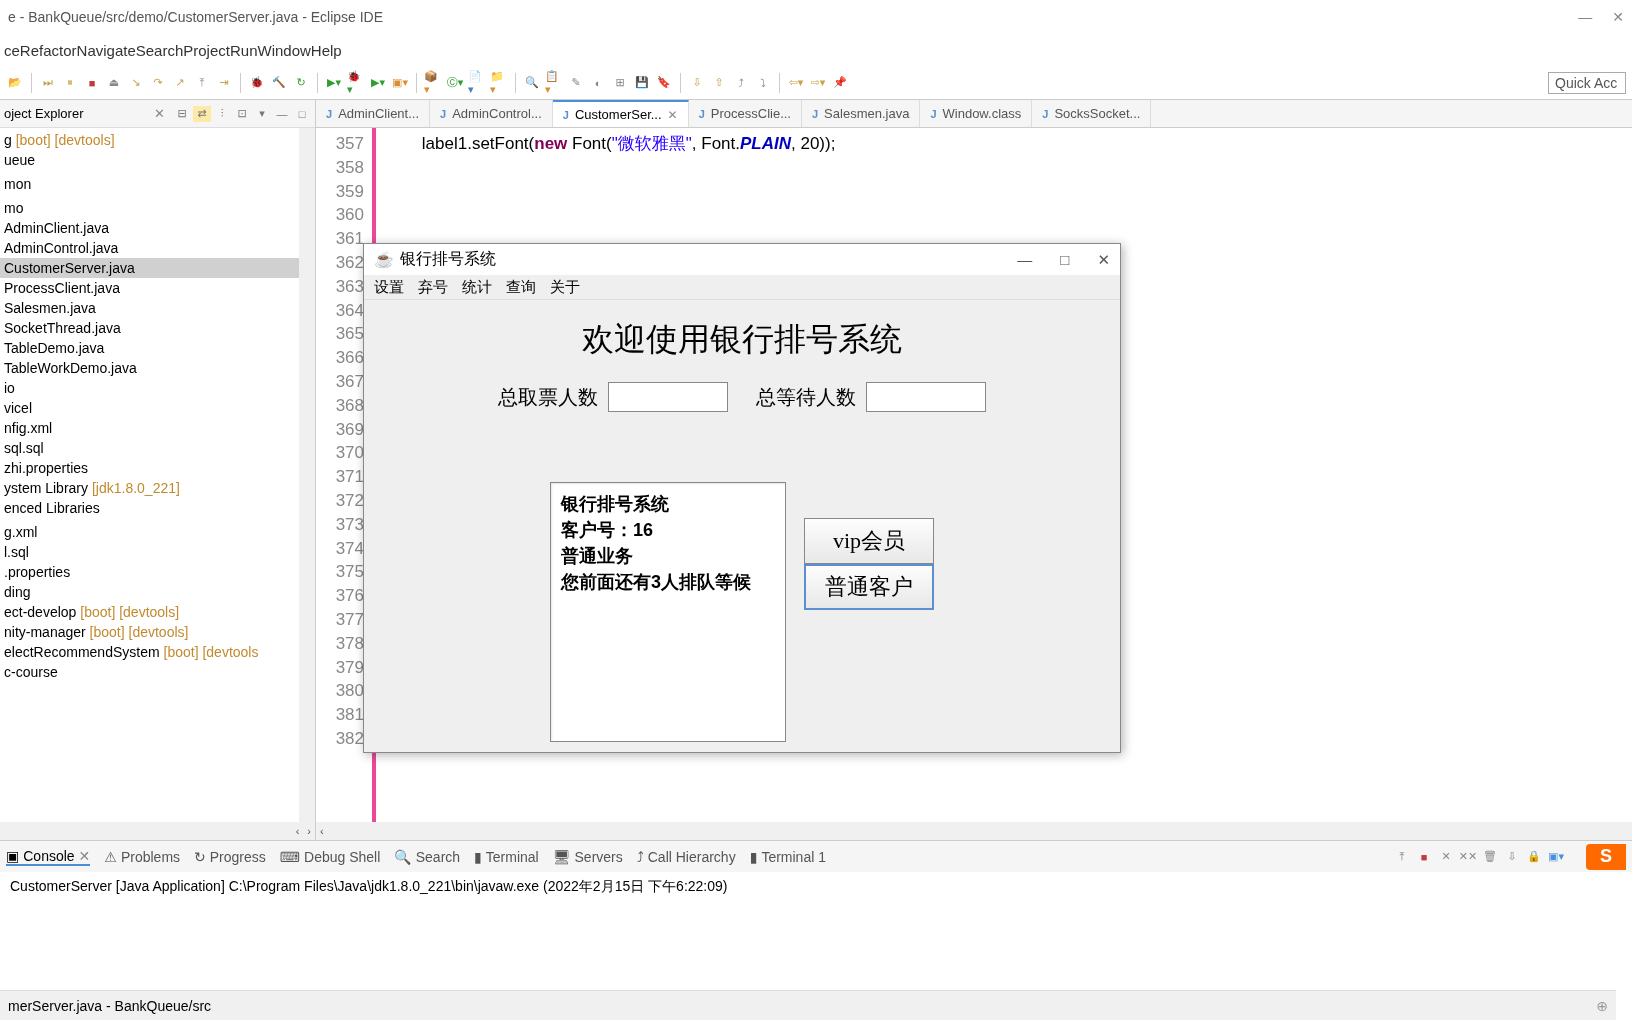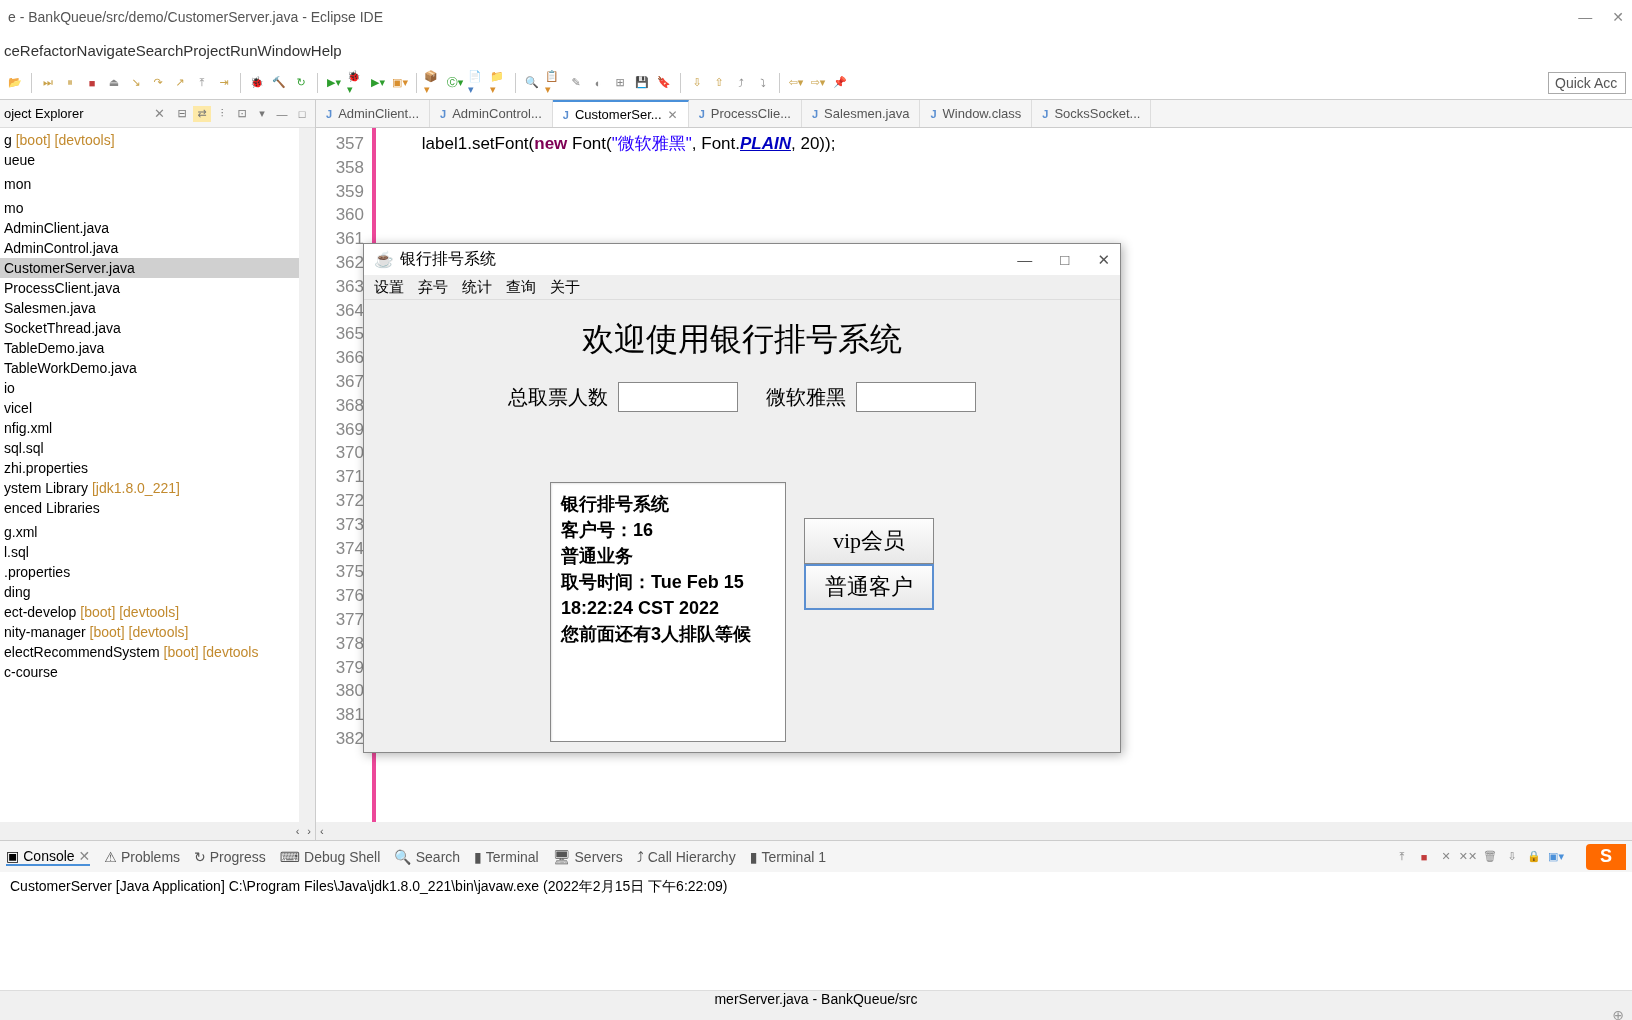--- a/index.html
+++ b/index.html
@@ -36,21 +36,21 @@
 .editor-tab.active { background: #fff; border-top: 2px solid #4a90d9; color: #000; }
 .editor-tab .close { color: #888; font-size: 12px; }
 .editor-tab .jicon { color: #5b8fd1; font-weight: bold; font-size: 11px; }
 
 .editor-body { flex: 1; display: flex; background: #fff; font-family: Consolas, monospace; font-size: 17px; overflow: hidden; position:relative;}
 .gutter { width: 60px; background: #fff; text-align: right; padding: 4px 8px 4px 4px; color: #888; border-right: 4px solid #ec4899; line-height: 23.8px; }
 .code { flex: 1; padding: 4px 8px; white-space: pre; line-height: 23.8px; }
 .kw { color: #7f0055; font-weight: bold; }
 .str { color: #2a00ff; }
 .field { color: #0000c0; font-style: italic; }
-.const { color: #0000c0; font-weight: bold; font-style: italic; text-decoration: underline; }
+.const { color: #0000c0; font-weight: bold; font-style: italic; }
 .editor-hscroll { height: 18px; background: #f0f0f0; display:flex; align-items:center; padding:0 4px; font-size:11px; color:#555;}
 
 .dialog { position: absolute; left: 363px; top: 143px; width: 758px; height: 510px; background: #efefef; border: 1px solid #888; box-shadow: 2px 2px 10px rgba(0,0,0,0.3); display: flex; flex-direction: column; z-index: 10; }
 .dialog-title { height: 36px; display: flex; align-items: center; padding: 0 10px; background: #fff; font-size: 16px; }
 .dialog-title .icon { margin-right: 6px; }
 .dialog-title .wc { margin-left: auto; display: flex; gap: 28px; color: #555; font-size: 15px; }
 .dialog-menu { height: 28px; display: flex; align-items: center; padding: 0 10px; gap: 14px; font-size: 15px; background: #efefef; border-bottom: 1px solid #ddd; }
 .dialog-body { flex: 1; display: flex; flex-direction: column; align-items: center; padding: 10px 20px; }
 .dialog-h1 { font-size: 32px; font-weight: normal; margin: 8px 4px 20px; font-family: Liberation Sans, sans-serif; }
 .dialog-row { display: flex; align-items: center; gap: 10px; font-size: 20px; font-family: "SimSun", serif; }
@@ -64,21 +64,21 @@
 
 .bottom-tabs { height: 32px; display: flex; align-items: center; border-top: 1px solid #ccc; background: #f5f5f5; padding: 0 6px; gap: 14px; font-size: 14px; }
 .bottom-tabs .bt { display: flex; align-items: center; gap: 4px; cursor: pointer; color: #555; }
 .bottom-tabs .bt.active { color: #000; border-bottom: 2px solid #4a90d9; }
 .bottom-tabs .right-icons { margin-left: auto; display: flex; gap: 6px; }
 .bottom-tabs .right-icons span { width:16px; height:16px; display:inline-flex; align-items:center; justify-content:center; font-size:11px; color:#777; cursor:pointer; }
 .sogou-badge { width:40px; height:26px; background:#ff6a00; color:#fff; font-weight:bold; border-radius:4px 0 0 4px; display:flex; align-items:center; justify-content:center; font-size:18px; margin-left:8px;}
 
 .console-body { height: 44px; padding: 6px 10px; font-size: 14px; overflow: hidden; }
 
-.statusbar { height: 30px; display: flex; align-items: center; padding: 0 8px; background: #f0f0f0; font-size: 14px; border-top: 1px solid #ddd; position: absolute; bottom: 0; left: 0; right: 0; flex-direction: column; }
+.statusbar { height: 30px; display: flex; align-items: center; padding: 0 8px; background: #f0f0f0; font-size: 14px; border-top: 1px solid #ddd; position: absolute; bottom: 0; left: 0; right: 16px; }
 .statusbar .right { margin-left: auto; color: #999; }
 </style>
 </head>
 <body>
 
 <div class="titlebar">
   <span>e - BankQueue/src/demo/CustomerServer.java - Eclipse IDE</span>
   <div class="win-controls">
     <span>—</span>
     <span>✕</span>
@@ -306,29 +306,28 @@
       <span>统计</span>
       <span>查询</span>
       <span>关于</span>
     </div>
     <div class="dialog-body">
       <div class="dialog-h1">欢迎使用银行排号系统</div>
       <div class="dialog-row">
         <span>总取票人数</span>
         <input value="" style="">
         <span style="width:8px"></span>
-        <span>微软雅黑</span>
+        <span>总等待人数</span>
         <input value="" style="">
       </div>
       <div class="dialog-mid">
         <div class="ticket-box">
           <div><span class="bold">银行排号系统</span></div>
           <div><span class="bold">客户号：</span><span class="bold">16</span></div>
           <div><span class="bold">普通业务</span></div>
-          <div><span class="bold">取号时间：</span><span class="bold">Tue Feb 15 18:22:24 CST 2022</span></div>
           <div><span class="bold">您前面还有</span><span class="bold">3</span><span class="bold">人排队等候</span></div>
         </div>
         <div class="dialog-btns">
           <button>vip会员</button>
           <button class="active">普通客户</button>
         </div>
       </div>
     </div>
   </div>
 

